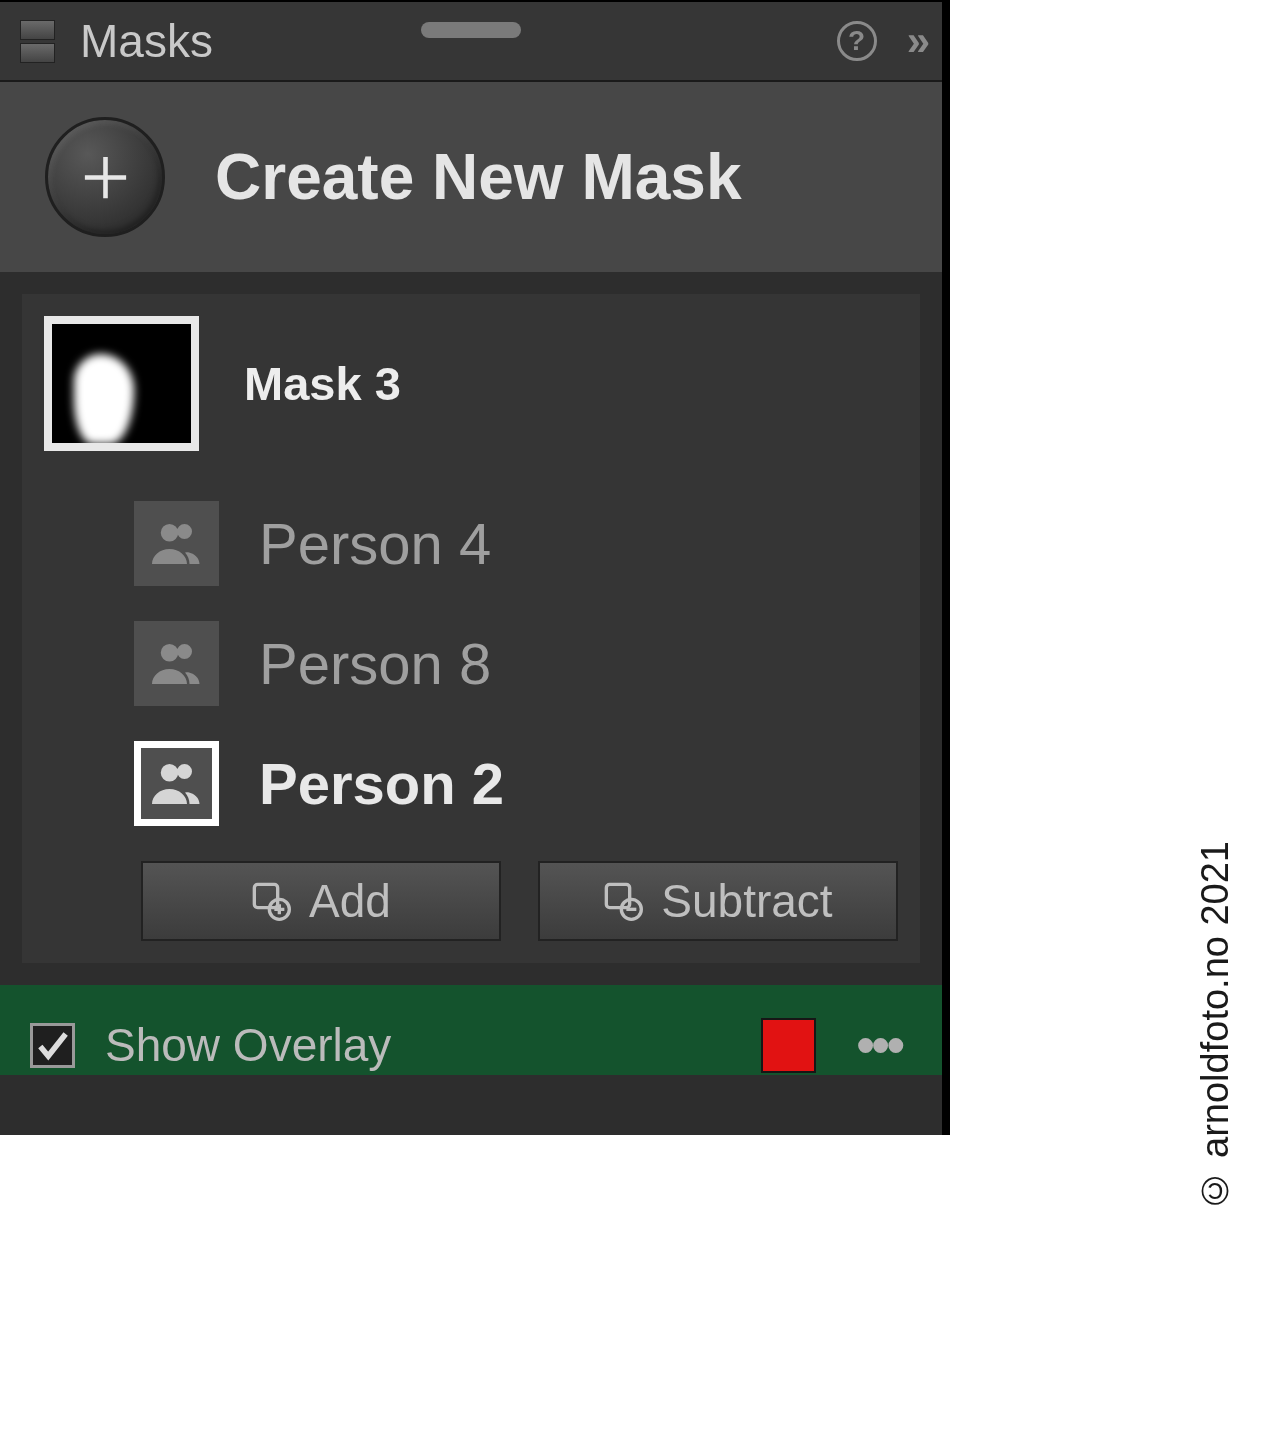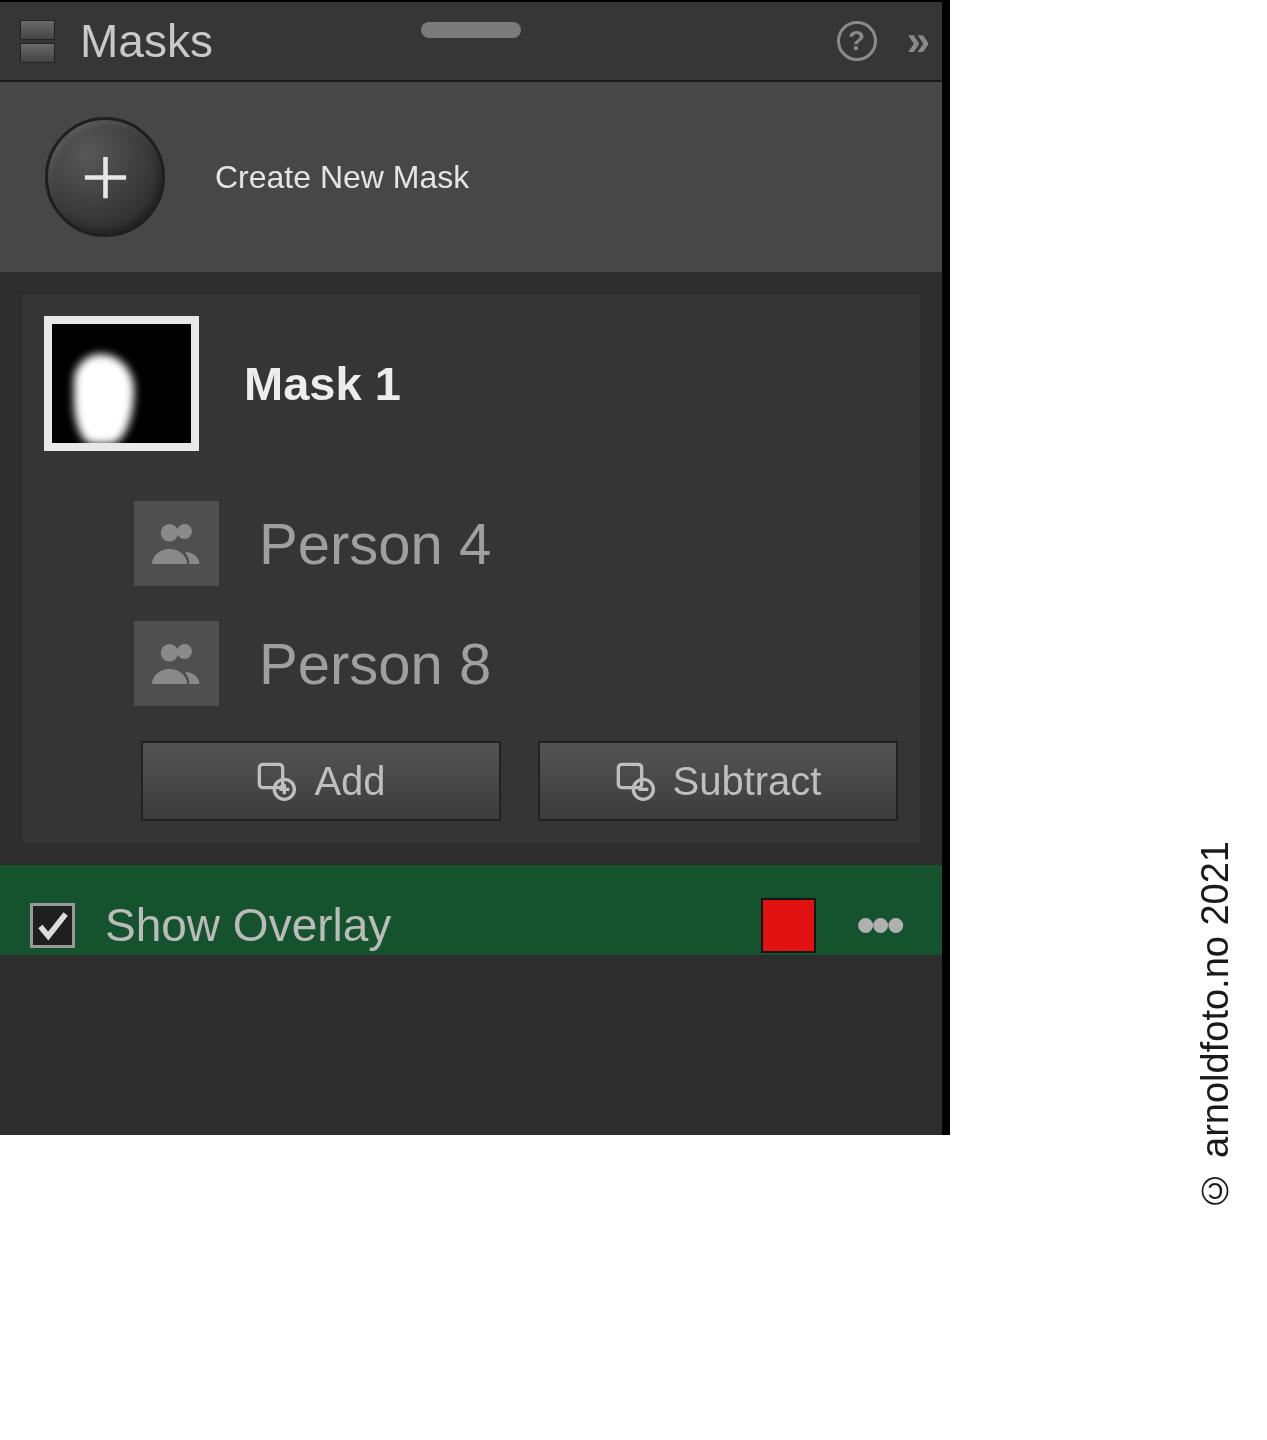--- a/index.html
+++ b/index.html
@@ -86,22 +86,22 @@
       border-radius: 50%;
       background: radial-gradient(circle at 35% 30%, #585858, #323232 70%);
       border: 3px solid #1f1f1f;
       box-shadow: inset 2px 3px 6px rgba(255,255,255,0.12), inset -2px -3px 6px rgba(0,0,0,0.4);
       display: flex; align-items: center; justify-content: center;
       cursor: pointer;
     }
     .plus-button svg { width: 55px; height: 55px; }
     .create-label {
       color: #e5e5e5;
-      font-size: 32px;
-      font-weight: 400;
+      font-size: 64px;
+      font-weight: 700;
     }
     .masks-container {
       background: #353535;
       margin: 22px;
       padding: 22px;
     }
     .mask-row {
       display: flex;
       align-items: center;
       gap: 45px;
@@ -154,21 +154,21 @@
       gap: 30px;
       padding-left: 90px;
       margin-top: 15px;
     }
     .action-btn {
       flex: 1;
       height: 80px;
       background: linear-gradient(#545454, #3c3c3c);
       border: 2px solid #222;
       color: #bfbfbf;
-      font-size: 40px;
+      font-size: 46px;
       font-weight: 500;
       display: flex; align-items: center; justify-content: center;
       gap: 18px;
       cursor: pointer;
       margin-left: 7px;
     }
     .footer {
       background: #14532d;
       display: flex;
       align-items: center;
@@ -239,21 +239,21 @@
     </div>
     <div class="create-label">Create New Mask</div>
   </div>
 
   <div class="masks-container">
 
     <div class="mask-row">
       <div class="mask-thumb">
         <div class="mask-shape"></div>
       </div>
-      <div class="mask-label">Mask 1</div>
+      <div class="mask-label">Mask 3</div>
     </div>
 
     <div class="components">
 
       <div class="component-row">
         <div class="component-thumb">
           <svg viewBox="0 0 24 24">
             <path fill="#8a8a8a" d="M9 11a3.5 3.5 0 1 0 0-7 3.5 3.5 0 0 0 0 7zm6-1a3 3 0 1 0 0-6 3 3 0 0 0 0 6zM2 20c0-3.3 3.1-6 7-6s7 2.7 7 6H2zm14.5-4.7c2.5.5 4.5 2.4 4.5 4.7h-4c0-1.8-.7-3.4-1.8-4.6.4-.1.9-.1 1.3-.1z"></path>
           </svg>
         </div>
@@ -262,20 +262,28 @@
 
       <div class="component-row">
         <div class="component-thumb">
           <svg viewBox="0 0 24 24">
             <path fill="#8a8a8a" d="M9 11a3.5 3.5 0 1 0 0-7 3.5 3.5 0 0 0 0 7zm6-1a3 3 0 1 0 0-6 3 3 0 0 0 0 6zM2 20c0-3.3 3.1-6 7-6s7 2.7 7 6H2zm14.5-4.7c2.5.5 4.5 2.4 4.5 4.7h-4c0-1.8-.7-3.4-1.8-4.6.4-.1.9-.1 1.3-.1z"></path>
           </svg>
         </div>
         <div class="component-label">Person 8</div>
       </div>
 
+      <div class="component-row">
+        <div class="component-thumb selected">
+          <svg viewBox="0 0 24 24">
+            <path fill="#d5d5d5" d="M9 11a3.5 3.5 0 1 0 0-7 3.5 3.5 0 0 0 0 7zm6-1a3 3 0 1 0 0-6 3 3 0 0 0 0 6zM2 20c0-3.3 3.1-6 7-6s7 2.7 7 6H2zm14.5-4.7c2.5.5 4.5 2.4 4.5 4.7h-4c0-1.8-.7-3.4-1.8-4.6.4-.1.9-.1 1.3-.1z"></path>
+          </svg>
+        </div>
+        <div class="component-label selected">Person 2</div>
+      </div>
 
     </div>
 
     <div class="actions">
       <div class="action-btn">
         <svg width="40" height="40" viewBox="0 0 24 24">
           <rect x="2" y="2" width="14" height="14" rx="2" fill="none" stroke="#bfbfbf" stroke-width="2"></rect>
           <circle cx="17" cy="17" r="6" fill="none" stroke="#bfbfbf" stroke-width="2"></circle>
           <path d="M17 14v6M14 17h6" stroke="#bfbfbf" stroke-width="2"></path>
         </svg>

